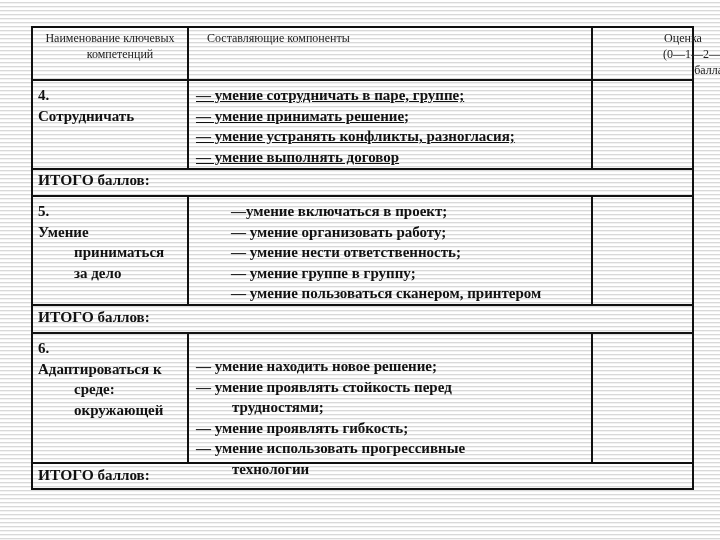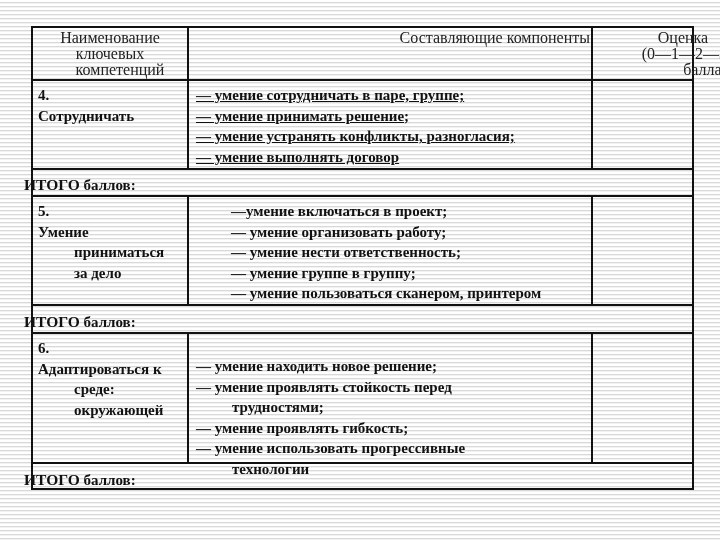--- a/index.html
+++ b/index.html
@@ -43,34 +43,34 @@
     .vline {
       position: absolute;
       width: 2px;
       background: #111;
     }
     .cell {
       position: absolute;
       box-sizing: border-box;
     }
     .hdr-text {
-      font-size: 16px;
+      font-size: 12px;
       line-height: 16px;
       color: #222;
       font-weight: normal;
       font-family: Liberation Serif, serif;
     }
     .hdr1 {
       left: 34px; top: 30px; width: 152px;
       text-align: center;
     }
     .hdr1 .l2 { display: block; padding-left: 20px; }
     .hdr2 {
-      left: 190px; top: 30px; width: 400px;
-      text-align: right;
+      left: 207px; top: 30px; width: 400px;
+      text-align: left;
     }
     .hdr3 {
       left: 599px; top: 30px; width: 96px;
       text-align: right;
       margin-left: 32px;
     }
     .hdr3 span { display: block; }
     .hdr3 .c1 { text-align: center; padding-left: 8px; }
     .body-text {
       font-size: 15px;
@@ -83,23 +83,23 @@
     }
     .name-cell .line { display: block; white-space: nowrap; }
     .name-cell .indent { padding-left: 36px; }
     .comp-cell {
       left: 196px;
       width: 394px;
     }
     .comp-cell .line { display: block; white-space: nowrap; }
     .comp-cell .cont { padding-left: 36px; }
     .total-cell {
-      left: 24px;
+      left: 38px;
       font-size: 15px;
-      line-height: 26px;
+      line-height: 16px;
       white-space: nowrap;
       font-family: Liberation Serif, serif;
     }
     .total-cell .strong { font-weight: bold; font-size: 15.5px; }
     .total-cell .rest { font-weight: bold; }
     .score-cell {
       left: 594px;
       width: 98px;
     }
   </style>

